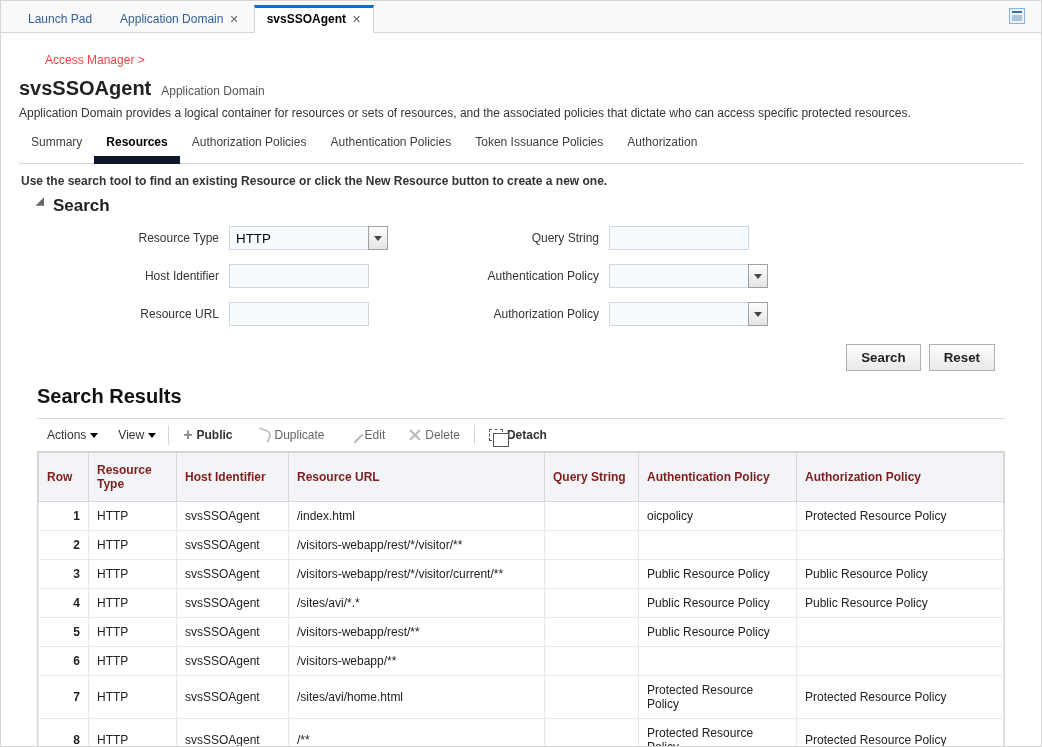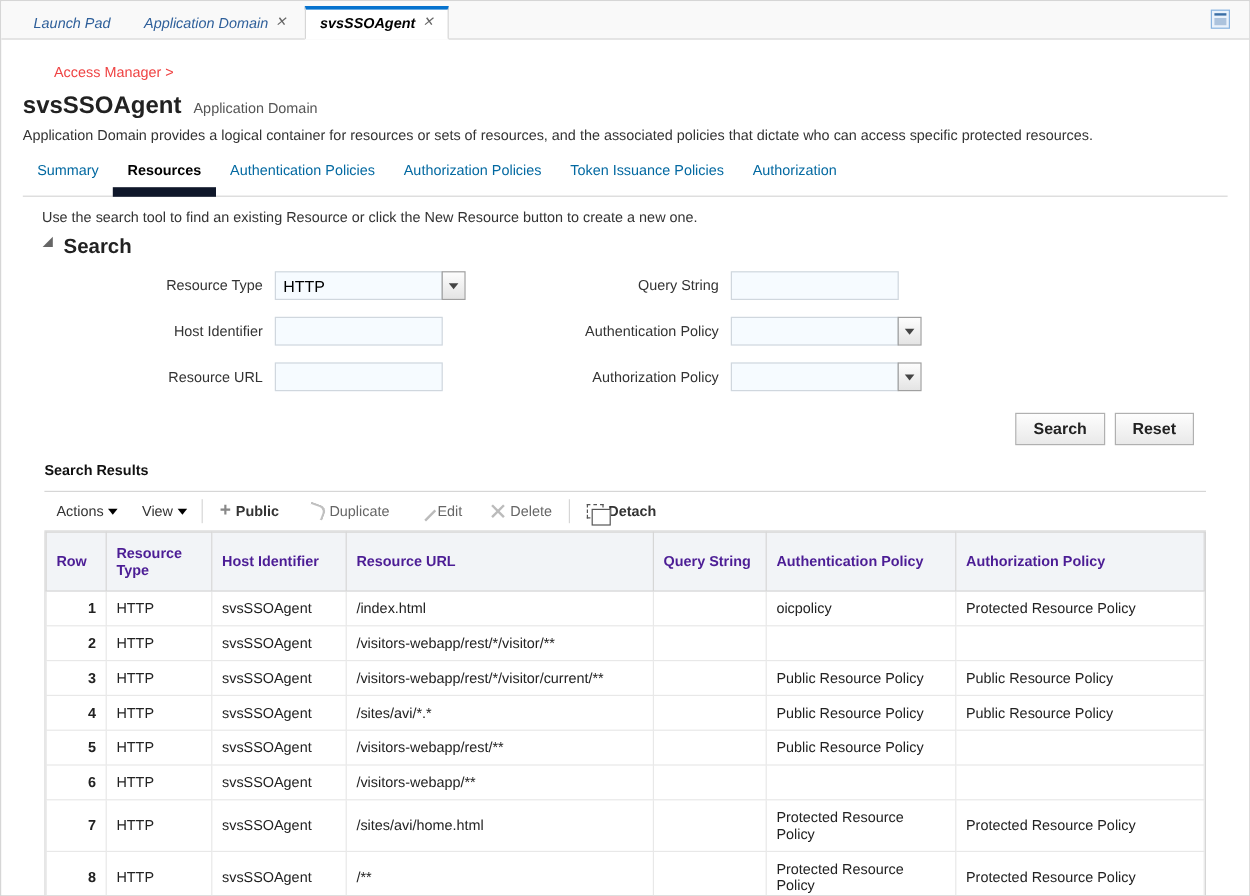--- a/index.html
+++ b/index.html
@@ -29,23 +29,22 @@
   }
   .top-tab {
     padding: 5px 12px 6px 12px;
     margin-right: 2px;
     color: #2e5f9a;
     cursor: pointer;
     border: 1px solid transparent;
     border-bottom: none;
     position: relative;
     display: flex;
-    align-items: center;
+    align-items: flex-end;
     gap: 6px;
-    font-style: italic;
   }
   .top-tab.active {
     background: #fff;
     border: 1px solid #d6d6d6;
     border-top: 3px solid #0572ce;
     border-bottom: 1px solid #fff;
     color: #000;
     font-weight: bold;
     margin-bottom: -1px;
     padding-top: 3px;
@@ -83,31 +82,31 @@
   .page-desc { margin: 6px 0 8px 0; color:#333; }
 
   
   .sec-tabs {
     display:flex;
     border-bottom: 1px solid #d6d6d6;
     gap: 0;
   }
   .sec-tab {
     padding: 7px 12px;
-    color:#0369a1;
+    color:#404040;
     cursor:pointer;
   }
   .sec-tab.active {
     color:#000;
     font-weight:bold;
     border-bottom: 8px solid #0f172a;
     margin-bottom: -1px;
   }
 
-  .hint { margin: 10px 0 8px 16px; }
+  .hint { margin: 10px 0 8px 2px; font-weight: bold; }
 
   
   .search-head {
     display:flex; align-items:center; gap:6px;
     margin: 6px 0 10px 22px;
     font-size: 17px; font-weight:bold; color:#222;
   }
   .disclosure {
     width:0; height:0;
     border-left: 6px solid #888;
@@ -164,21 +163,21 @@
     padding: 5px 14px;
     border: 1px solid #b0b0b0;
     background: linear-gradient(#fdfdfd,#e9e9e9);
     cursor:pointer;
     font-weight:bold;
     color:#222;
   }
 
   
   .results-head {
-    font-size: 12px; font-weight:bold; color:#111;
+    font-size: 20px; font-weight:bold; color:#111;
     margin: 4px 0 10px 18px;
   }
 
   .toolbar {
     display:flex; align-items:center; gap:12px;
     border-top: 1px solid #d6d6d6;
     border-bottom: 1px solid #d6d6d6;
     padding: 6px 6px;
     margin: 0 18px;
   }
@@ -209,21 +208,21 @@
 
   
   .tbl-wrap { margin: 0 18px; border:1px solid #d6d6d6; border-top:none; }
   table { width:100%; border-collapse:collapse; }
   thead th {
     background:#f2f4f7;
     text-align:left;
     padding: 10px 8px;
     border: 1px solid #d6d6d6;
     font-weight:bold;
-    color:#4c1d95;
+    color:#7f1d1d;
   }
   tbody td {
     padding: 7px 8px;
     border: 1px solid #e8e8e8;
     color:#222;
   }
   tbody td.rownum { text-align:right; font-weight:bold; width:45px; }
 </style>
 </head>
 <body>
@@ -251,22 +250,22 @@
 
     <div class="page-title-row">
       <span class="page-title">svsSSOAgent</span>
       <span class="page-subtitle">Application Domain</span>
     </div>
     <div class="page-desc">Application Domain provides a logical container for resources or sets of resources, and the associated policies that dictate who can access specific protected resources.</div>
 
     <div class="sec-tabs">
       <div class="sec-tab">Summary</div>
       <div class="sec-tab active">Resources</div>
+      <div class="sec-tab">Authorization Policies</div>
       <div class="sec-tab">Authentication Policies</div>
-      <div class="sec-tab">Authorization Policies</div>
       <div class="sec-tab">Token Issuance Policies</div>
       <div class="sec-tab">Authorization</div>
     </div>
 
     <div class="hint">Use the search tool to find an existing Resource or click the New Resource button to create a new one.</div>
 
     <div class="search-head">
       <span class="disclosure open"></span>
       <span>Search</span>
     </div>

